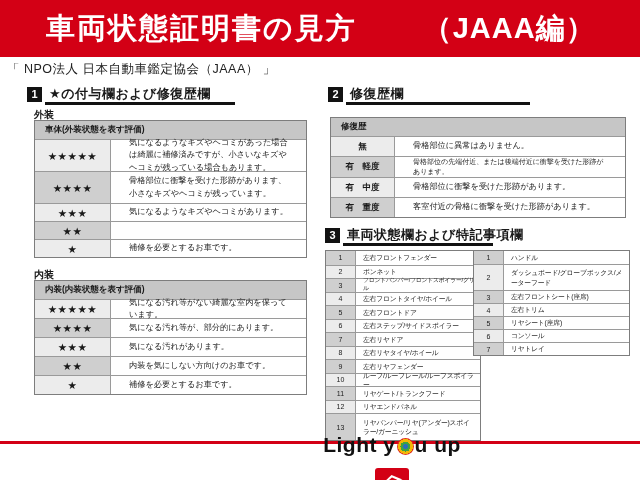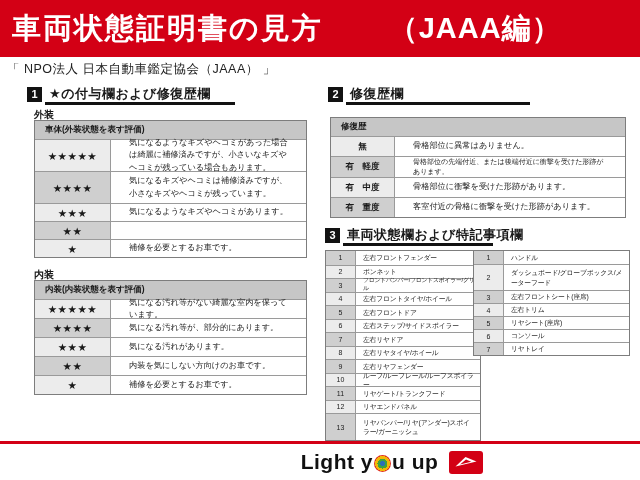--- a/index.html
+++ b/index.html
@@ -4,21 +4,21 @@
 <style>
   :root { --red:#d30015; --ink:#1a1a1a; --border:#7d7d7d; --inner:#9a9a9a; }
   * { margin:0; padding:0; box-sizing:border-box; }
   html,body { width:640px; height:480px; }
   body { position:relative; overflow:hidden; background:#fff; color:var(--ink);
          font-family:"Liberation Sans","DejaVu Sans",sans-serif; }
   .abs { position:absolute; }
 
   
   .banner { left:0; top:0; width:640px; height:57px; background:var(--red);
-            display:flex; align-items:center; padding-left:12px; }
+            display:flex; align-items:center; padding-left:46px; }
   .banner-title { color:#fff; font-weight:bold; font-size:29px; letter-spacing:2px; }
   .banner-edition { color:#fff; font-weight:bold; font-size:29px; margin-left:66px; letter-spacing:1px; }
 
   .subtitle { left:7px; top:61px; font-size:12.5px; color:#222; letter-spacing:0.5px; }
 
   
   .sec { display:flex; align-items:center; }
   .badge { width:15px; height:15px; background:#121212; color:#fff; font-size:11px; font-weight:bold;
            display:flex; align-items:center; justify-content:center; margin-right:7px; flex:0 0 auto; }
   .sec-title { font-weight:bold; font-size:13px; letter-spacing:0.5px; white-space:nowrap; }
@@ -51,21 +51,21 @@
   .ctbl-r .crow.dbl { height:26px; }
   .cnum { width:30px; flex:0 0 auto; border-right:1px solid var(--inner); font-size:7px;
           display:flex; align-items:center; justify-content:center; }
   .citem { flex:1; font-size:6.8px; line-height:1.35; padding:1px 4px 1px 7px;
            display:flex; align-items:center; letter-spacing:-0.2px; }
   .tiny { font-size:5.8px; }
 
   
   .redline { left:0; top:441px; width:640px; height:3px; background:var(--red); }
   .footer { left:0; top:446px; width:640px; height:32px; padding-left:144px;
-            display:flex; align-items:center; justify-content:center; gap:11px; }
+            display:flex; align-items:center; justify-content:center; gap:11px;flex-direction:column; }
   .slogan { display:flex; align-items:center; font-weight:bold; font-size:21px;
             letter-spacing:0.5px; color:#111; }
   .target { width:17px; height:17px; border-radius:50%; margin:2px 1px 0 1px;
             background:radial-gradient(circle, #2a6fb8 0 2.5px, #3fa23f 2.5px 5px,
                        #f2b705 5px 7.5px, #e0301e 7.5px 8.5px); }
   .dmark { width:34px; height:23px; background:var(--red); border-radius:3px;
            display:flex; align-items:center; justify-content:center; flex:0 0 auto; }
   .brand { color:var(--red); font-weight:bold; font-size:18px; letter-spacing:0.5px; }
 </style>
 </head>
@@ -86,21 +86,21 @@
 
 <div class="abs area-label" style="left:34px; top:108px;">外装</div>
 <div class="tbl" style="left:34px; top:120px; width:273px;">
   <div class="hrow">車体(外装状態を表す評価)</div>
   <div class="row h32">
     <div class="lcell stars light">★★★★★</div>
     <div class="dcell">気になるようなキズやヘコミがあった場合は綺麗に補修済みですが、小さいなキズやヘコミが残っている場合もあります。</div>
   </div>
   <div class="row h32">
     <div class="lcell stars gray">★★★★</div>
-    <div class="dcell">気になるキズやヘコミは補修済みですが、小さなキズやヘコミが残っています。</div>
+    <div class="dcell">骨格部位に衝撃を受けた形跡があります、小さなキズやヘコミが残っています。</div>
   </div>
   <div class="row h18">
     <div class="lcell stars light">★★★</div>
     <div class="dcell">気になるようなキズやヘコミがあります。</div>
   </div>
   <div class="row h18">
     <div class="lcell stars gray">★★</div>
   </div>
   <div class="row h18">
     <div class="lcell stars light">★</div>

